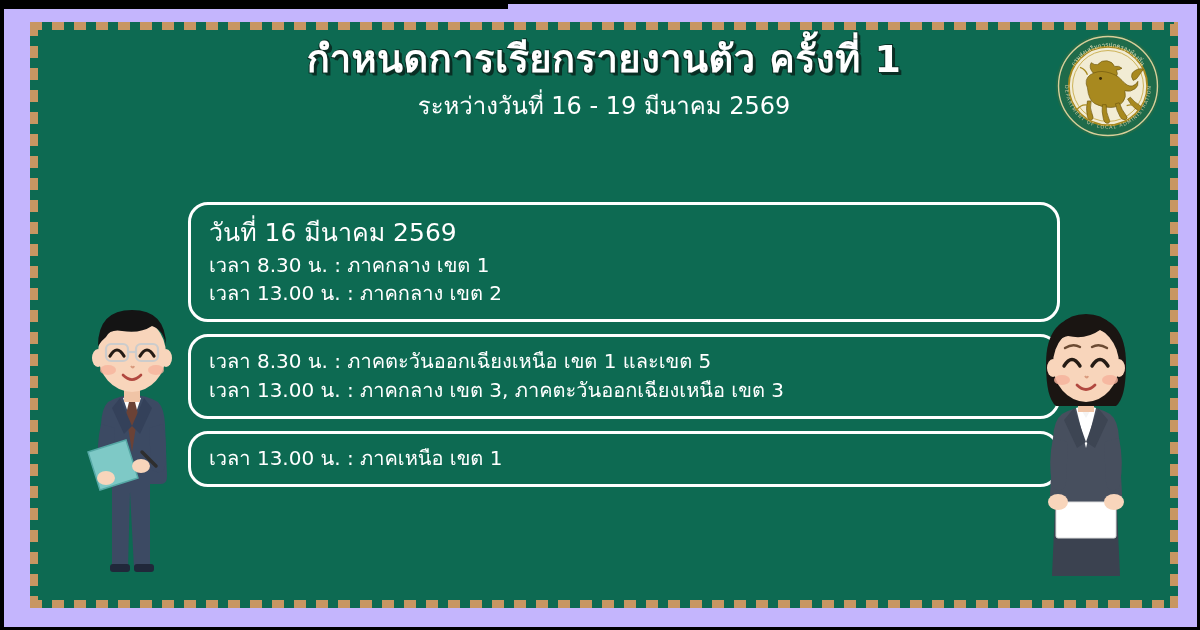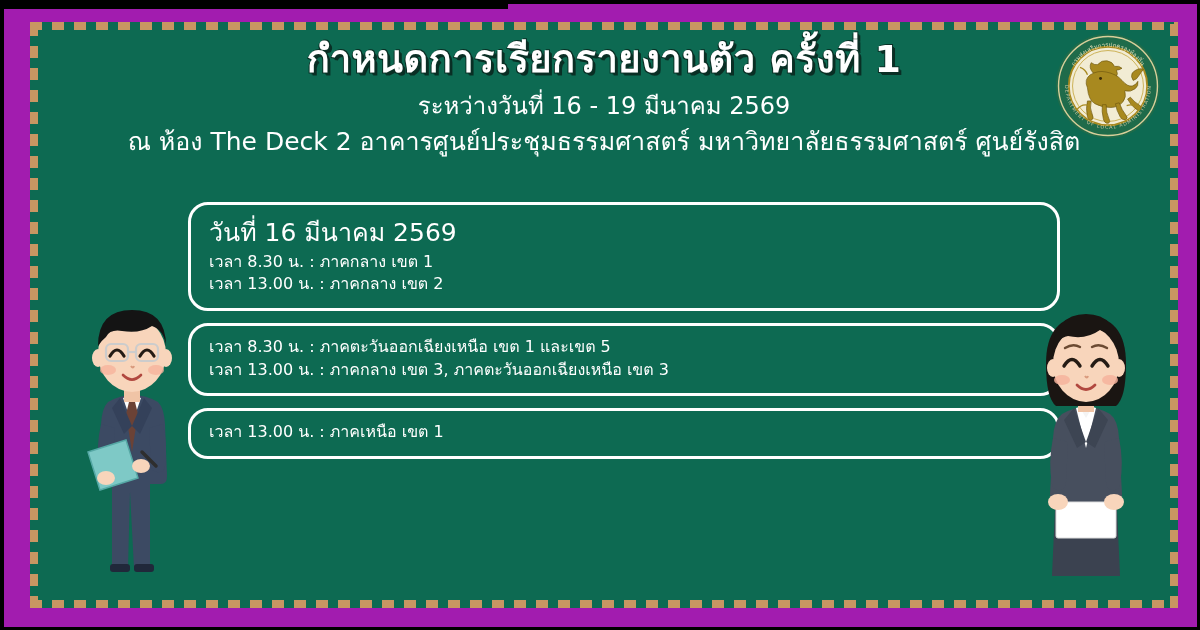--- a/index.html
+++ b/index.html
@@ -7,21 +7,21 @@
   body{
     width:1200px;height:630px;overflow:hidden;
     background:#c89662;
     font-family:"DejaVu Sans","Liberation Sans",sans-serif;
     position:relative;
   }
 
   
   #poster{
     position:absolute;inset:0;
-    background:#a21caf;
+    background:#c4b5fd;
   }
   .top-band-left{
     position:absolute;left:0;top:0;width:508px;height:9px;background:#000;
   }
   .top-band-right{
     position:absolute;left:508px;top:0;width:692px;height:4px;background:#000;
   }
   .edge-left{position:absolute;left:0;top:0;width:4px;height:630px;background:#000;}
   .edge-right{position:absolute;right:0;top:0;width:3px;height:630px;background:#000;}
   .edge-bottom{position:absolute;left:0;bottom:0;width:1200px;height:3px;background:#000;}
@@ -110,21 +110,21 @@
     color:#ffffff;
     box-sizing:border-box;
   }
   .sbox:last-child{margin-bottom:0;}
   .sbox .d-date{
     font-size:25px;
     line-height:1.42;
     white-space:nowrap;
   }
   .sbox .d-line{
-    font-size:16px;
+    font-size:20px;
     line-height:1.42;
     white-space:nowrap;
   }
 
   
   .person{position:absolute;bottom:26px;}
   .person-left{left:38px;width:128px;height:300px;}
   .person-right{right:28px;width:128px;height:292px;}
 </style>
 </head>
@@ -141,21 +141,20 @@
   <div class="board">
 
     <div class="scallop scallop-top"></div>
     <div class="scallop scallop-bottom"></div>
     <div class="scallop scallop-left"></div>
     <div class="scallop scallop-right"></div>
 
     <div class="header">
       <h1 class="title">กำหนดการเรียกรายงานตัว ครั้งที่ 1</h1>
       <p class="subtitle1">ระหว่างวันที่ 16 - 19 มีนาคม 2569</p>
-      <p class="subtitle2">ณ ห้อง The Deck 2 อาคารศูนย์ประชุมธรรมศาสตร์ มหาวิทยาลัยธรรมศาสตร์ ศูนย์รังสิต</p>
     </div>
 
     <div class="seal">
       <svg viewBox="0 0 120 120" width="112" height="112">
         <defs>
           <path id="arcTop" d="M 18,60 A 42,42 0 0 1 102,60" fill="none"></path>
           <path id="arcBot" d="M 14,60 A 46,46 0 0 0 106,60" fill="none"></path>
         </defs>
         <circle cx="60" cy="60" r="56" fill="#1f6b4a"></circle>
         <circle cx="60" cy="60" r="53" fill="none" stroke="#d8cf9a" stroke-width="1.5"></circle>

